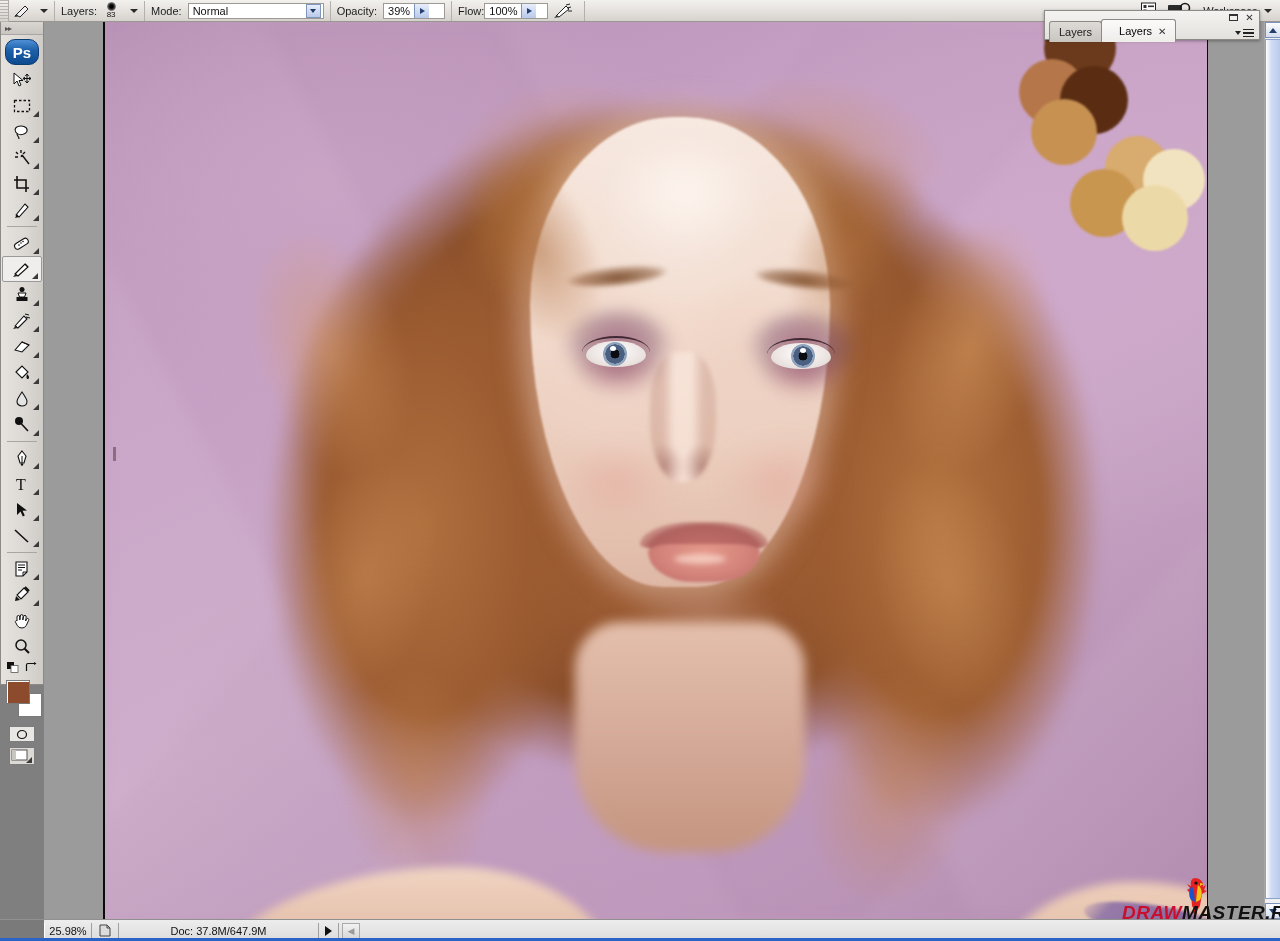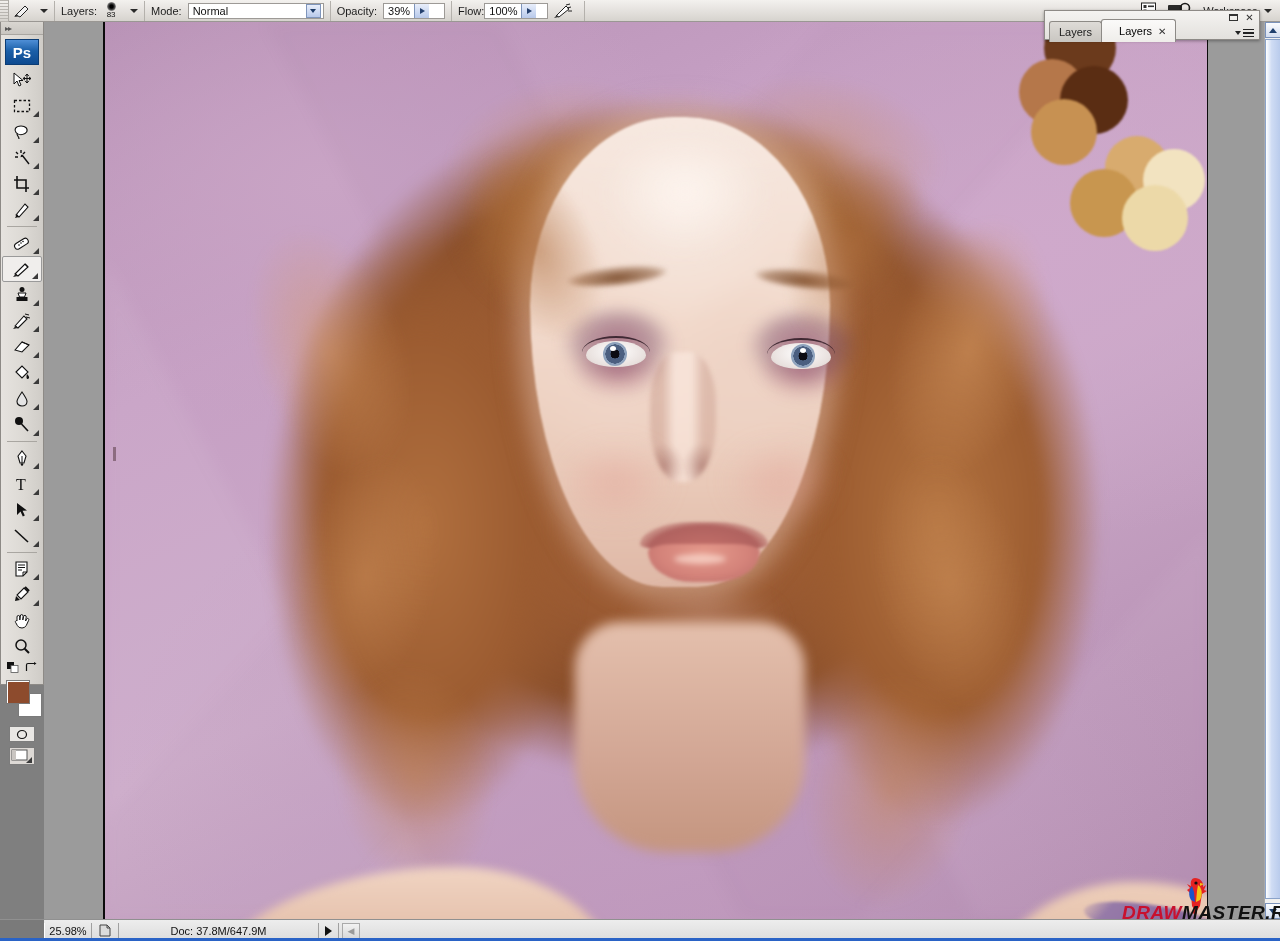--- a/index.html
+++ b/index.html
@@ -50,21 +50,21 @@
     position:absolute; left:0; top:22px; width:44px; height:663px;
     background:linear-gradient(90deg,#e6e3df,#dcd9d4 55%,#cfccc7);
     border:1px solid #8d8a86; border-top:none;
   }
   #tb-header{ height:13px; background:linear-gradient(#d9d6d1,#c9c6c1);
      border-bottom:1px solid #a9a6a1; display:flex;align-items:center;padding-left:4px;}
   .dblarrow{ color:#555; font-size:8px; letter-spacing:-1px;}
   #ps-badge{
     margin:4px auto 2px; width:34px;height:26px;
     background:linear-gradient(#4f8fd6,#1b5fa8 45%,#0d4a90);
-    border:1px solid #0b3c74; border-radius:0;
+    border:1px solid #0b3c74; border-radius:10px;
     color:#fff;font-size:15px;font-weight:bold;font-family:"Liberation Sans",sans-serif;
     display:flex;align-items:center;justify-content:center;
   }
   .tool{
     position:relative; width:40px; height:26px; margin:0 auto;
     display:flex; align-items:center; justify-content:center; cursor:pointer;
   }
   .tool.active{ background:#f0eeec; border:1px solid #9a9a9a; border-radius:2px; }
   .tool .corner{ position:absolute; right:3px; bottom:2px; width:0;height:0;
      border-left:3px solid transparent; border-top:3px solid transparent;

